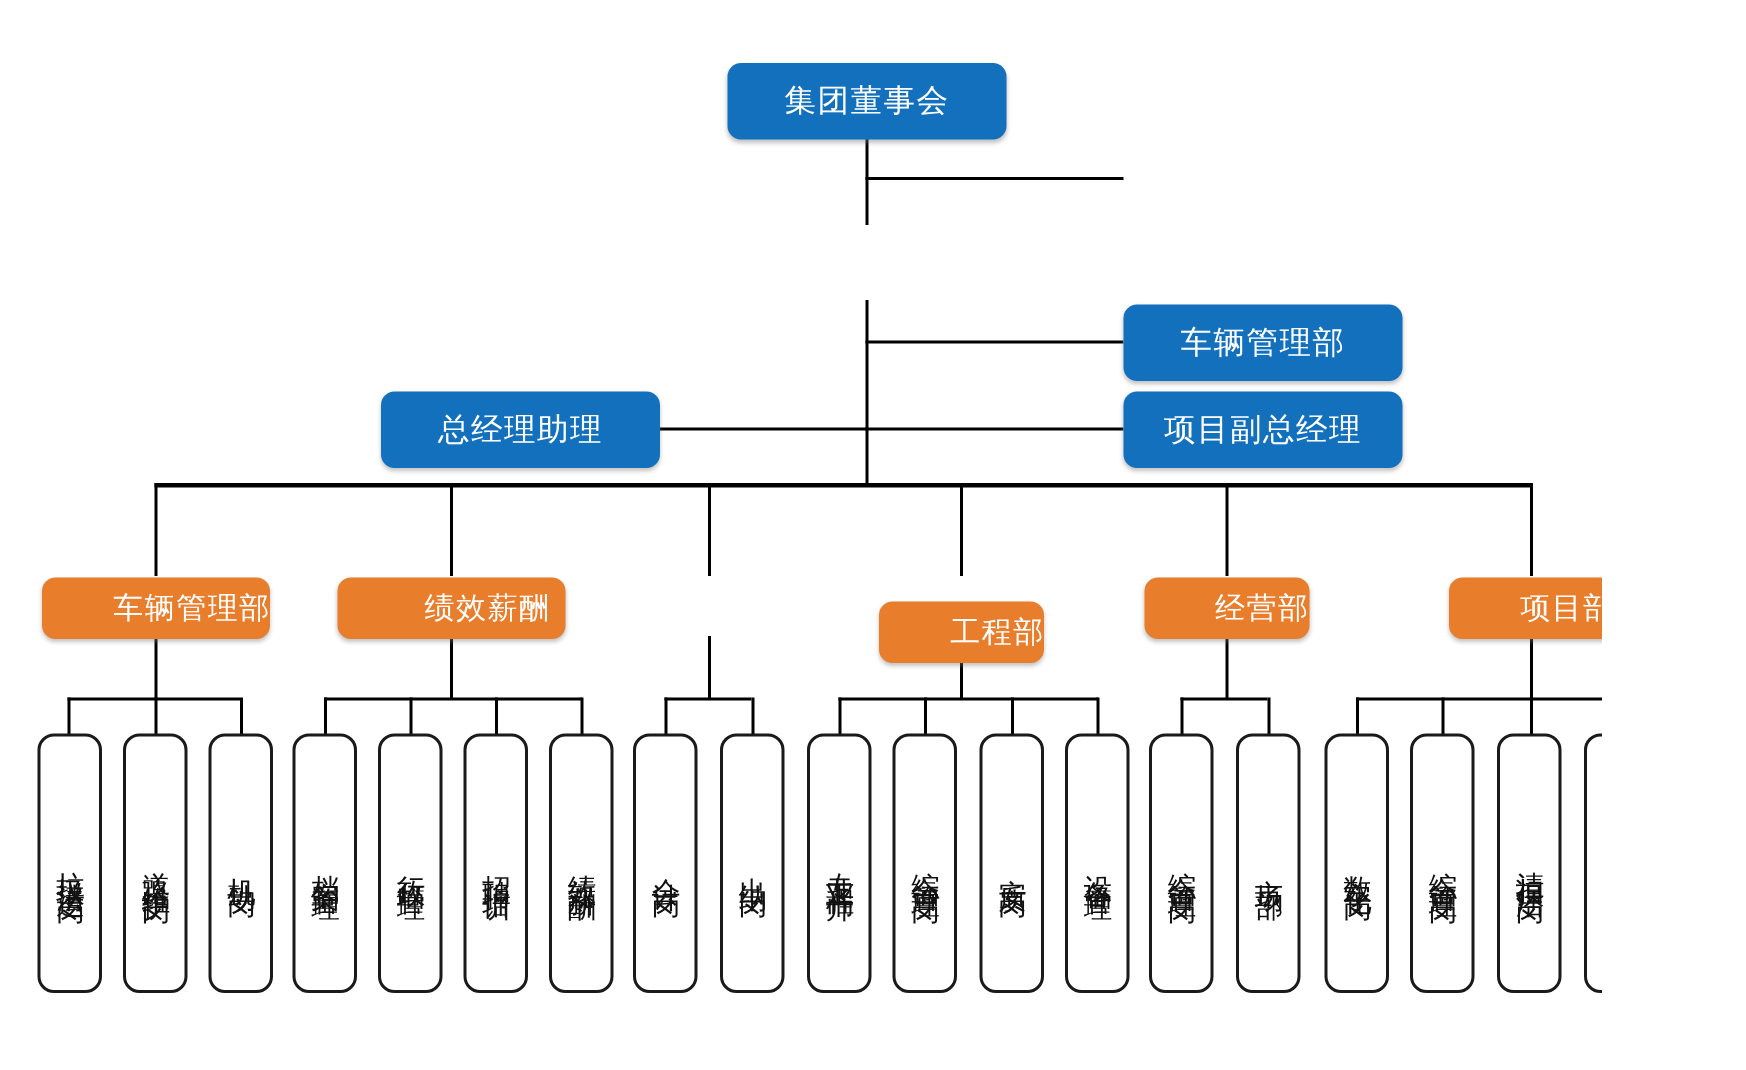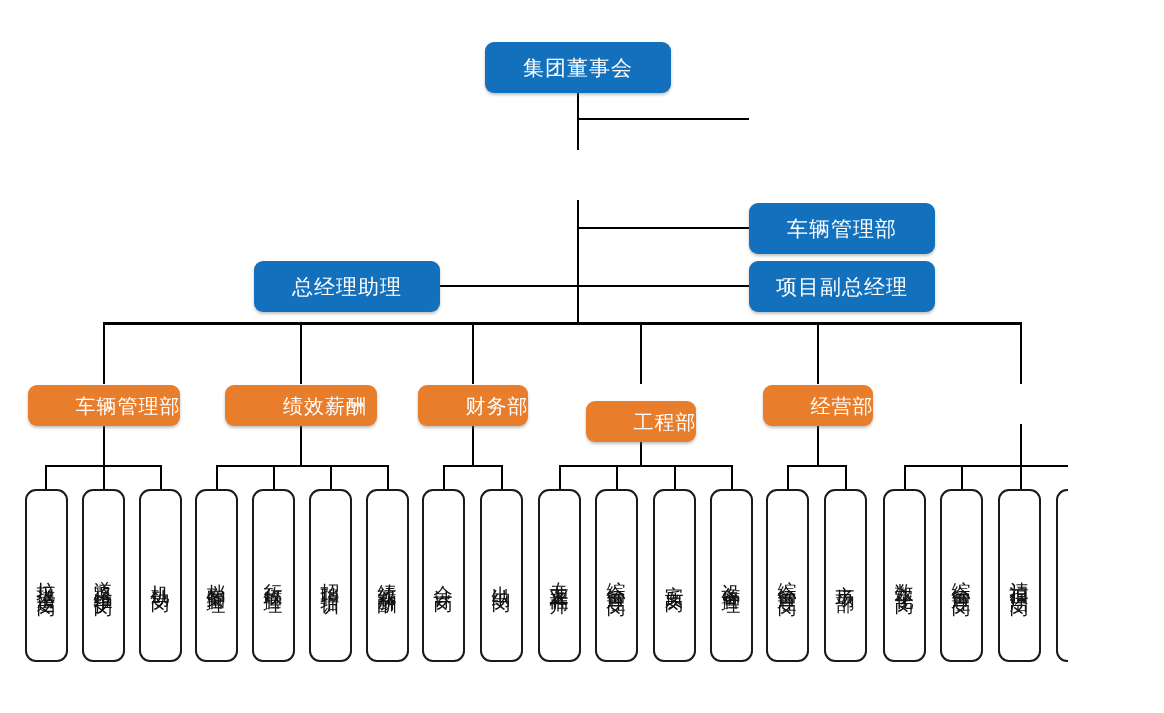--- a/index.html
+++ b/index.html
@@ -157,32 +157,32 @@
   </div>
 
   <div class="node orange" style="left:16px; top:385px; width:152px; height:41px;">
     <span>车辆管理部</span>
   </div>
 
   <div class="node orange" style="left:213px; top:385px; width:152px; height:41px;">
     <span>绩效薪酬</span>
   </div>
 
-  <div class="node orange" style="left:406px; top:385px; width:110px; height:41px;">
-    <span>财务部</span>
-  </div>
 
   <div class="node orange" style="left:574px; top:401px; width:110px; height:41px;justify-content:center;">
     <span>工程部</span>
   </div>
 
-  <div class="node orange" style="left:751px; top:385px; width:110px; height:41px;">
+  <div class="node orange" style="left:751px; top:385px; width:110px; height:41px;justify-content:flex-end;">
     <span>经营部</span>
   </div>
 
+  <div class="node orange" style="left:954px; top:385px; width:110px; height:41px;">
+    <span>项目部</span>
+  </div>
 
   <div class="leaf" style="left:13px; top:489px; width:43px; height:173px;">
     <span class="vtext">垃圾清运岗</span>
   </div>
   <div class="leaf" style="left:70px; top:489px; width:43px; height:173px;">
     <span class="vtext">道路维护岗</span>
   </div>
   <div class="leaf" style="left:127px; top:489px; width:43px; height:173px;">
     <span class="vtext">机动岗</span>
   </div>

